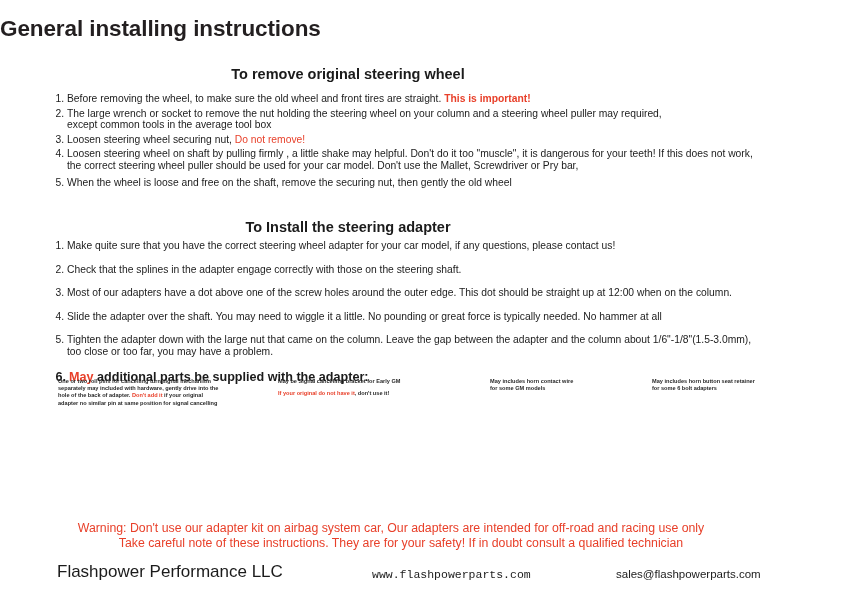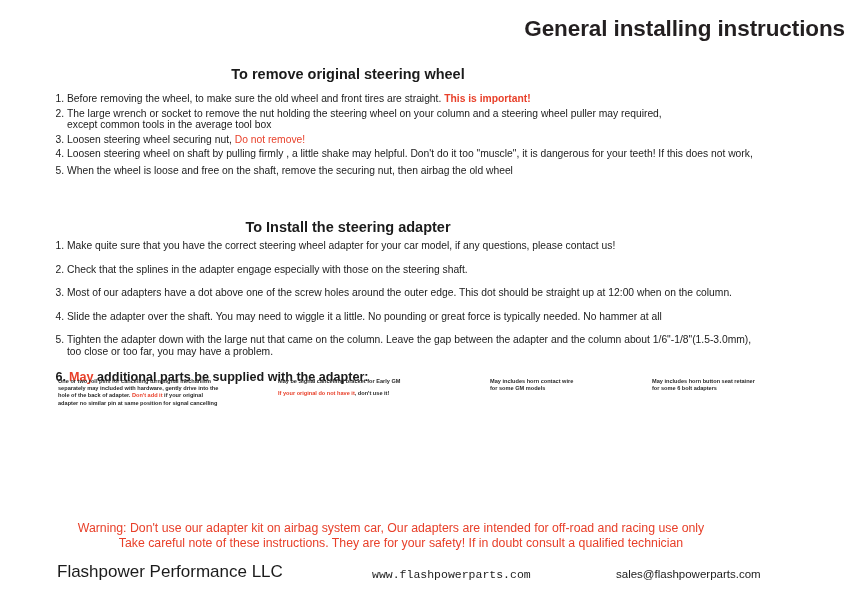--- a/index.html
+++ b/index.html
@@ -21,21 +21,21 @@
     position: absolute;
     inset: 0;
   }
 
   
   .doc-title {
     position: absolute;
     top: 16px;
     left: 0;
     width: 845px;
-    text-align: right;
+    text-align: left;
     font-size: 22.5px;
     font-weight: bold;
     letter-spacing: -0.1px;
     color: #231f20;
   }
   .section-title {
     position: absolute;
     left: 0;
     width: 696px;
     text-align: center;
@@ -169,43 +169,44 @@
       <div class="li">
         <span class="num">3.</span>
         <span class="body">
           <span class="ln"><span>Loosen steering wheel securing nut, </span><span class="red">Do not remove!</span></span>
         </span>
       </div>
       <div class="li li4">
         <span class="num">4.</span>
         <span class="body">
           <span class="ln"><span>Loosen steering wheel on shaft by pulling firmly , a little shake may helpful. Don't do it too "muscle", it is dangerous for your teeth! If this does not work,</span></span>
+          <span class="ln"><span>the correct steering wheel puller should be used for your car model. Don't use the Mallet, Screwdriver or Pry bar,</span></span>
         </span>
       </div>
       <div class="li">
         <span class="num">5.</span>
         <span class="body">
-          <span class="ln"><span>When the wheel is loose and free on the shaft, remove the securing nut, then airbag the old wheel</span></span>
+          <span class="ln"><span>When the wheel is loose and free on the shaft, remove the securing nut, then gently the old wheel</span></span>
         </span>
       </div>
     </div>
 
   <div class="section-title install">To Install the steering adapter</div>
 
   <div class="list-block install" id="install-list">
       <div class="li">
         <span class="num">1.</span>
         <span class="body">
           <span class="ln"><span>Make quite sure that you have the correct steering wheel adapter for your car model, if any questions, please contact us!</span></span>
         </span>
       </div>
       <div class="li">
         <span class="num">2.</span>
         <span class="body">
-          <span class="ln"><span>Check that the splines in the adapter engage especially with those on the steering shaft.</span></span>
+          <span class="ln"><span>Check that the splines in the adapter engage correctly with those on the steering shaft.</span></span>
         </span>
       </div>
       <div class="li">
         <span class="num">3.</span>
         <span class="body">
           <span class="ln"><span>Most of our adapters have a dot above one of the screw holes around the outer edge. This dot should be straight up at 12:00 when on the column.</span></span>
         </span>
       </div>
       <div class="li">
         <span class="num">4.</span>

